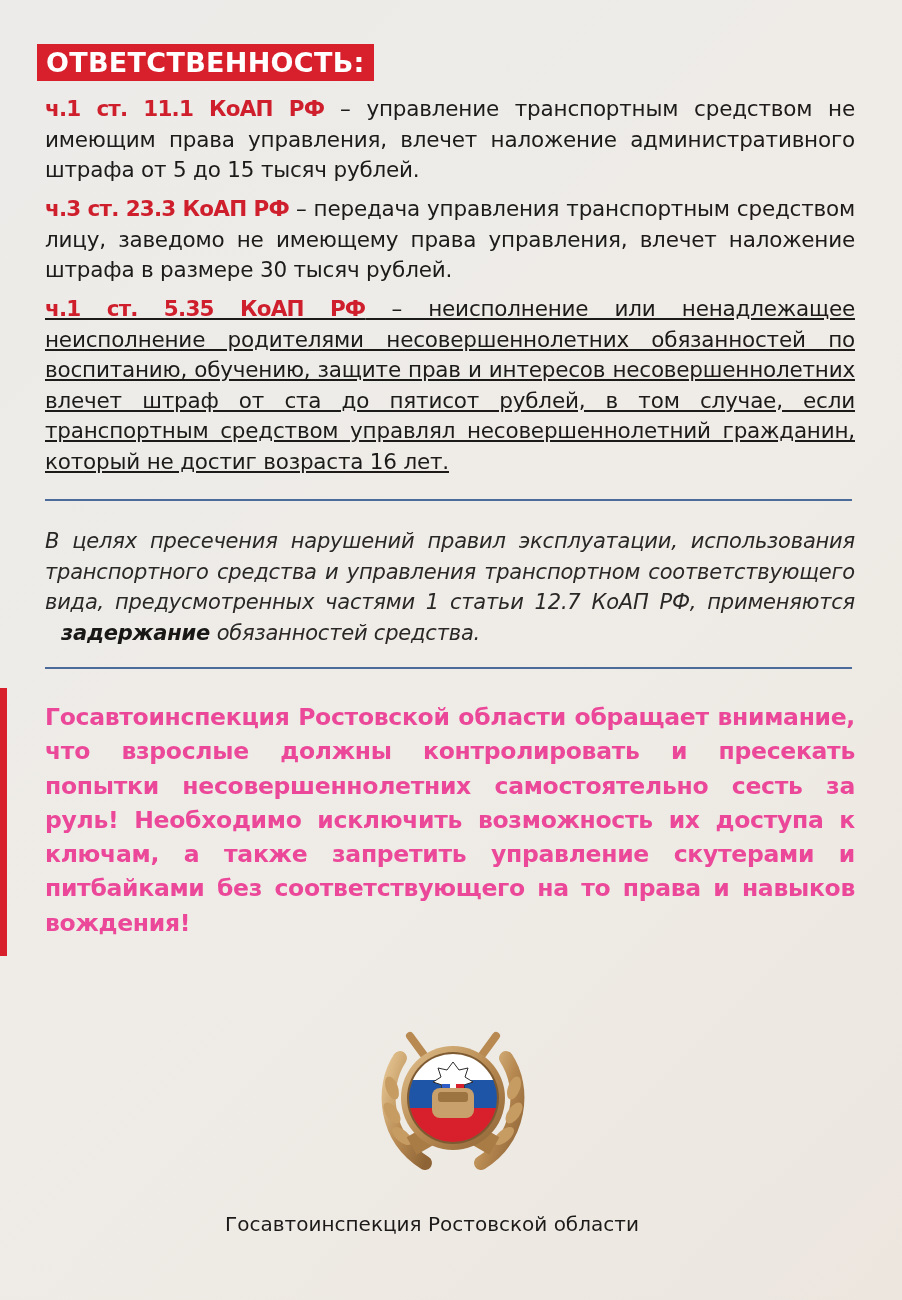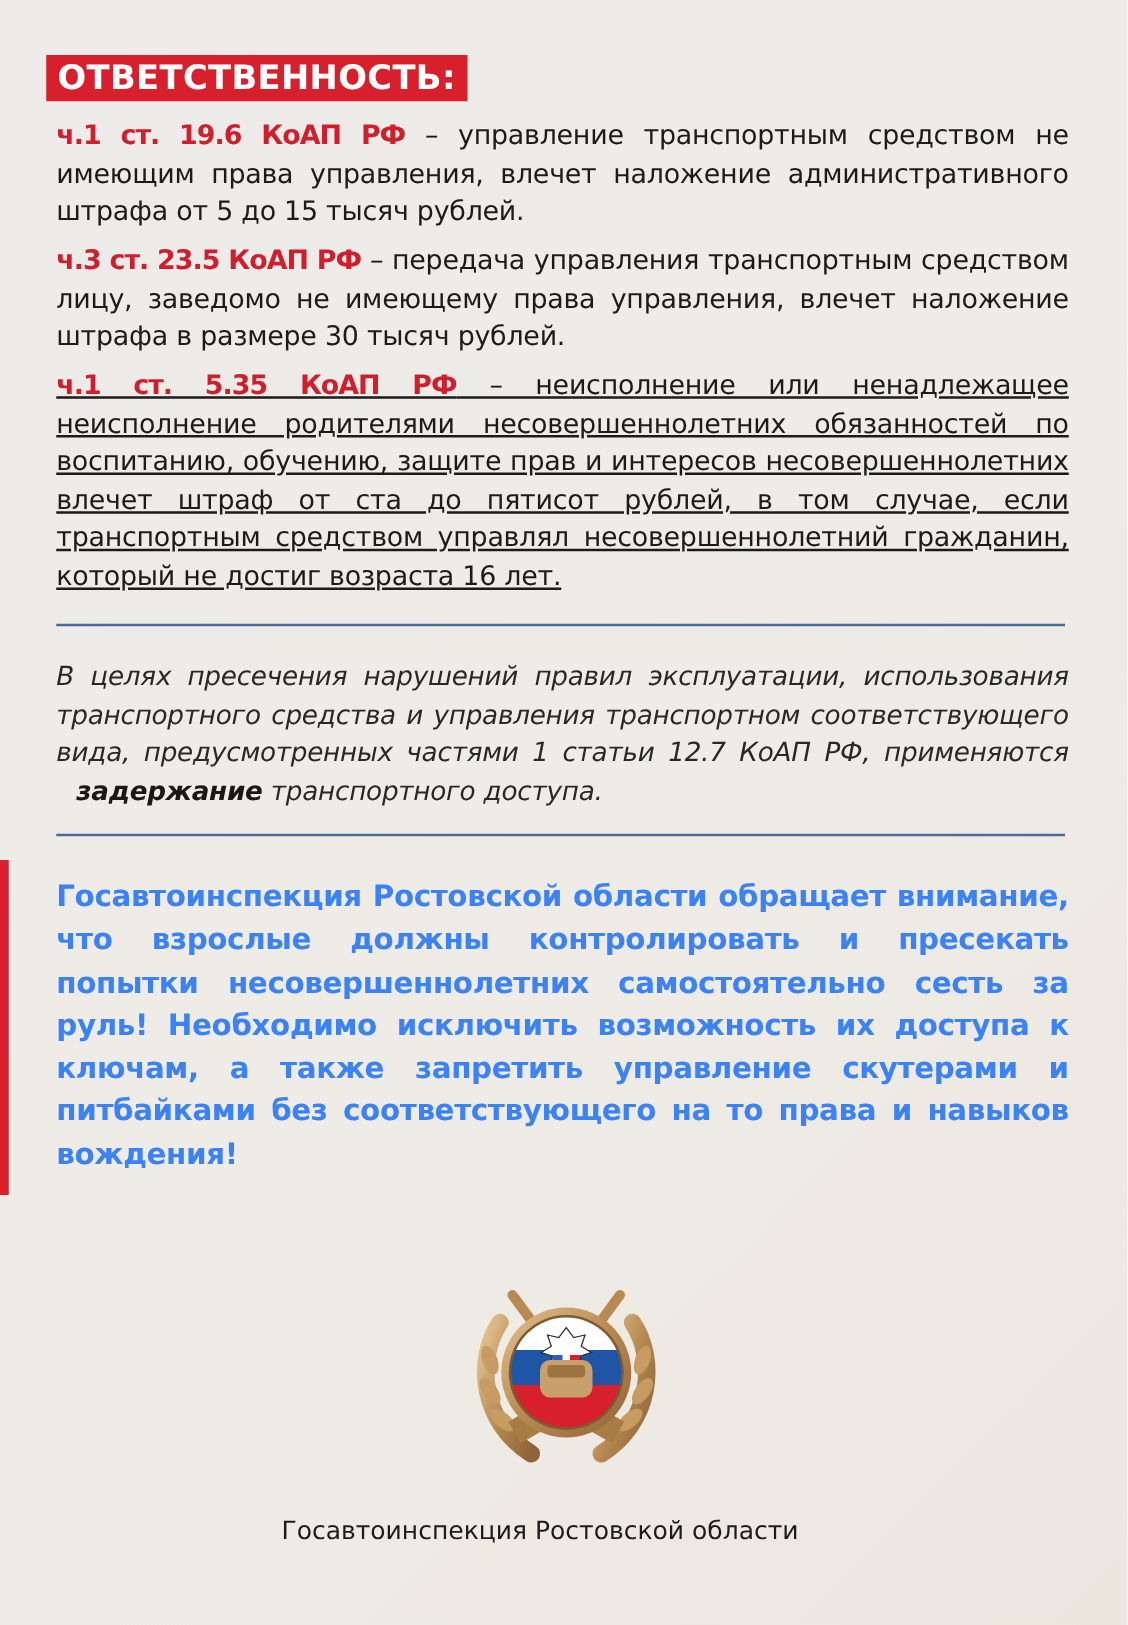--- a/index.html
+++ b/index.html
@@ -22,49 +22,49 @@
   .rule { position:absolute; left:45px; width:807px; height:2px; background:#4b6b9a; }
   .italic {
     position:absolute; left:45px; width:810px; font-size:21px; line-height:30.5px;
     font-style:italic; font-weight:300; color:#2a2827; text-align:justify; text-align-last:left;
     letter-spacing:-0.2px;
   }
   .italic b { font-weight:bold; color:#1a1817;margin-left:16px; }
   .redbar { position:absolute; left:0; top:688px; width:7px; height:268px; background:#d8202c; }
   .callout {
     position:absolute; left:45px; width:810px; font-size:23.5px; line-height:34.3px;
-    font-weight:bold; text-align:justify; text-align-last:left; color:#3b82f6; letter-spacing:-0.3px;
+    font-weight:bold; text-align:justify; text-align-last:left; color:#ec4899; letter-spacing:-0.3px;
   }
   .emblem { position:absolute; left:370px; top:1018px; width:166px; height:160px; }
   .footer {
     position:absolute; left:0; width:864px; top:1212px; text-align:center;
     font-size:20px; color:#1d1b1a;
   }
 </style>
 </head>
 <body>
 
 <div class="heading">ОТВЕТСТВЕННОСТЬ:</div>
 
 <div class="para" style="top:94px;">
-  <span class="ref">ч.1 ст. 19.6 КоАП РФ</span><span> – управление транспортным средством не имеющим права управления, влечет наложение административного штрафа от 5 до 15 тысяч рублей.</span>
+  <span class="ref">ч.1 ст. 11.1 КоАП РФ</span><span> – управление транспортным средством не имеющим права управления, влечет наложение административного штрафа от 5 до 15 тысяч рублей.</span>
 </div>
 
 <div class="para" style="top:194px;">
-  <span class="ref">ч.3 ст. 23.5 КоАП РФ</span><span> – передача управления транспортным средством лицу, заведомо не имеющему права управления, влечет наложение штрафа в размере 30 тысяч рублей.</span>
+  <span class="ref">ч.3 ст. 23.3 КоАП РФ</span><span> – передача управления транспортным средством лицу, заведомо не имеющему права управления, влечет наложение штрафа в размере 30 тысяч рублей.</span>
 </div>
 
 <div class="para" style="top:294px;text-decoration:underline;">
   <span class="ref">ч.1 ст. 5.35 КоАП РФ</span><span> – неисполнение или ненадлежащее неисполнение родителями несовершеннолетних обязанностей по воспитанию, обучению, защите прав и интересов несовершеннолетних влечет штраф от ста до пятисот рублей, в том случае, если транспортным средством управлял несовершеннолетний гражданин, который не достиг возраста 16 лет.</span>
 </div>
 
 <div class="rule" style="top:499px;"></div>
 
 <div class="italic" style="top:526px;">
-  <span>В целях пресечения нарушений правил эксплуатации, использования транспортного средства и управления транспортном соответствующего вида, предусмотренных частями 1 статьи 12.7 КоАП РФ, применяются </span><b>задержание</b><span> транспортного доступа.</span>
+  <span>В целях пресечения нарушений правил эксплуатации, использования транспортного средства и управления транспортном соответствующего вида, предусмотренных частями 1 статьи 12.7 КоАП РФ, применяются </span><b>задержание</b><span> обязанностей средства.</span>
 </div>
 
 <div class="rule" style="top:667px;"></div>
 
 <div class="redbar"></div>
 
 <div class="callout" style="top:700px;">Госавтоинспекция Ростовской области обращает внимание, что взрослые должны контролировать и пресекать попытки несовершеннолетних самостоятельно сесть за руль! Необходимо исключить возможность их доступа к ключам, а также запретить управление скутерами и питбайками без соответствующего на то права и навыков вождения!</div>
 
 <div class="emblem">
   <svg width="166" height="160" viewBox="0 0 166 160">

